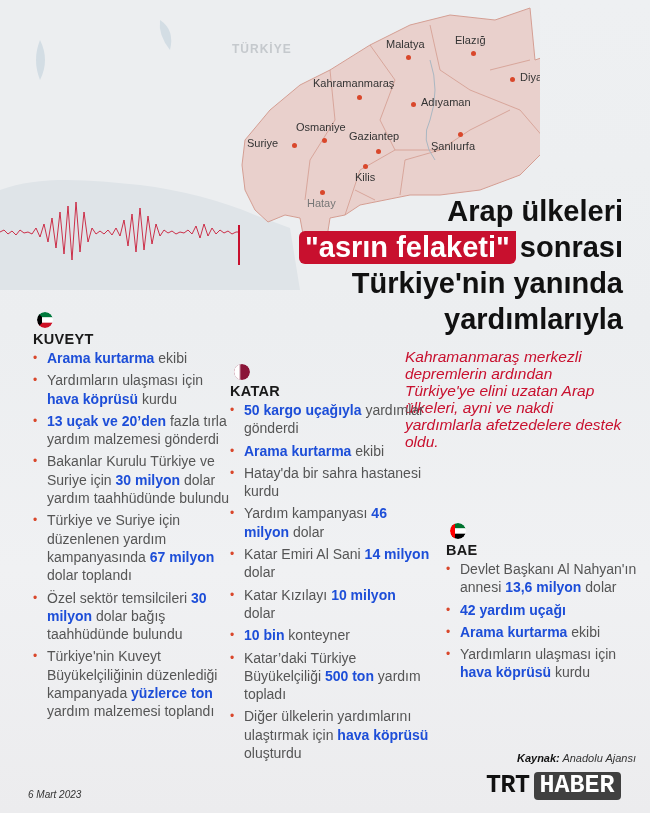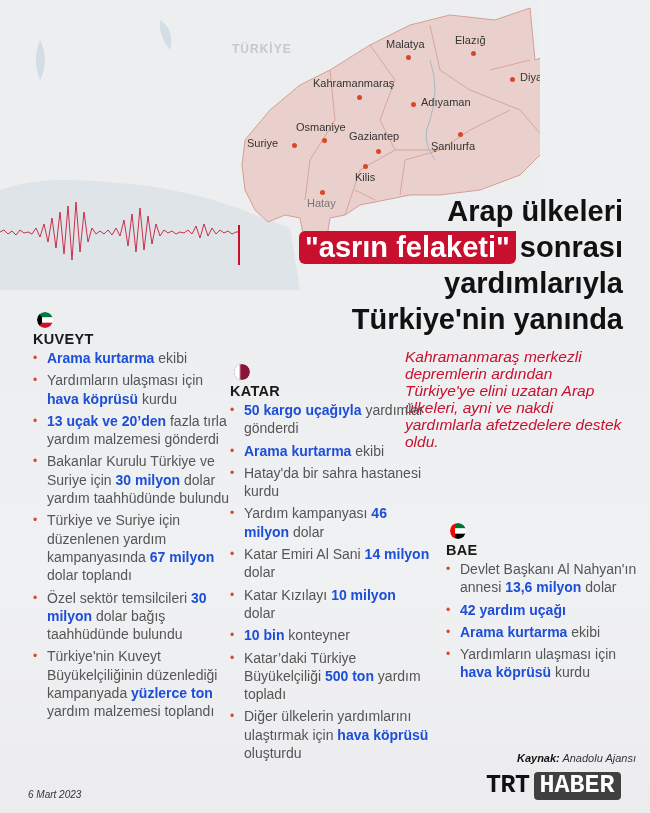--- a/index.html
+++ b/index.html
@@ -128,22 +128,22 @@
 </div>
 
 <svg class="quake" width="240" height="80" viewBox="0 0 240 80">
   <polyline fill="none" stroke="#c8102e" stroke-width="1" opacity="0.85" points="0,42 4,40 8,44 12,41 16,45 20,40 24,43 28,42 32,44 36,38 40,47 44,34 48,52 52,28 56,58 60,22 64,64 68,16 72,70 76,12 80,62 84,22 88,52 92,38 96,44 100,41 104,44 108,40 112,45 116,38 120,46 124,30 128,56 132,24 136,62 140,18 144,60 148,26 152,54 156,34 160,46 164,40 168,43 172,41 176,44 180,42 184,43 188,40 192,44 196,36 200,48 204,34 208,46 212,38 216,44 220,40 224,43 228,41 232,44 236,42 240,42"></polyline>
   <rect x="238" y="35" width="2" height="40" fill="#c8102e"></rect>
 </svg>
 
 <div class="headline">
   <span class="hl-line">Arap ülkeleri</span>
   <span class="hl-line"><span class="hl-red">"asrın felaketi"</span><span>sonrası</span></span>
+  <span class="hl-line">Türkiye'nin yanında</span>
   <span class="hl-line">yardımlarıyla</span>
-  <span class="hl-line">Türkiye'nin yanında</span>
 </div>
 
 <div class="intro">Kahramanmaraş merkezli depremlerin ardından Türkiye'ye elini uzatan Arap ülkeleri, ayni ve nakdi yardımlarla afetzedelere destek oldu.</div>
 
 <div class="country-block kuveyt">
   <div class="flag">
     <svg width="16" height="16" viewBox="0 0 16 16">
         <defs>
           <clipPath id="c1">
             <circle cx="8" cy="8" r="8"></circle>

